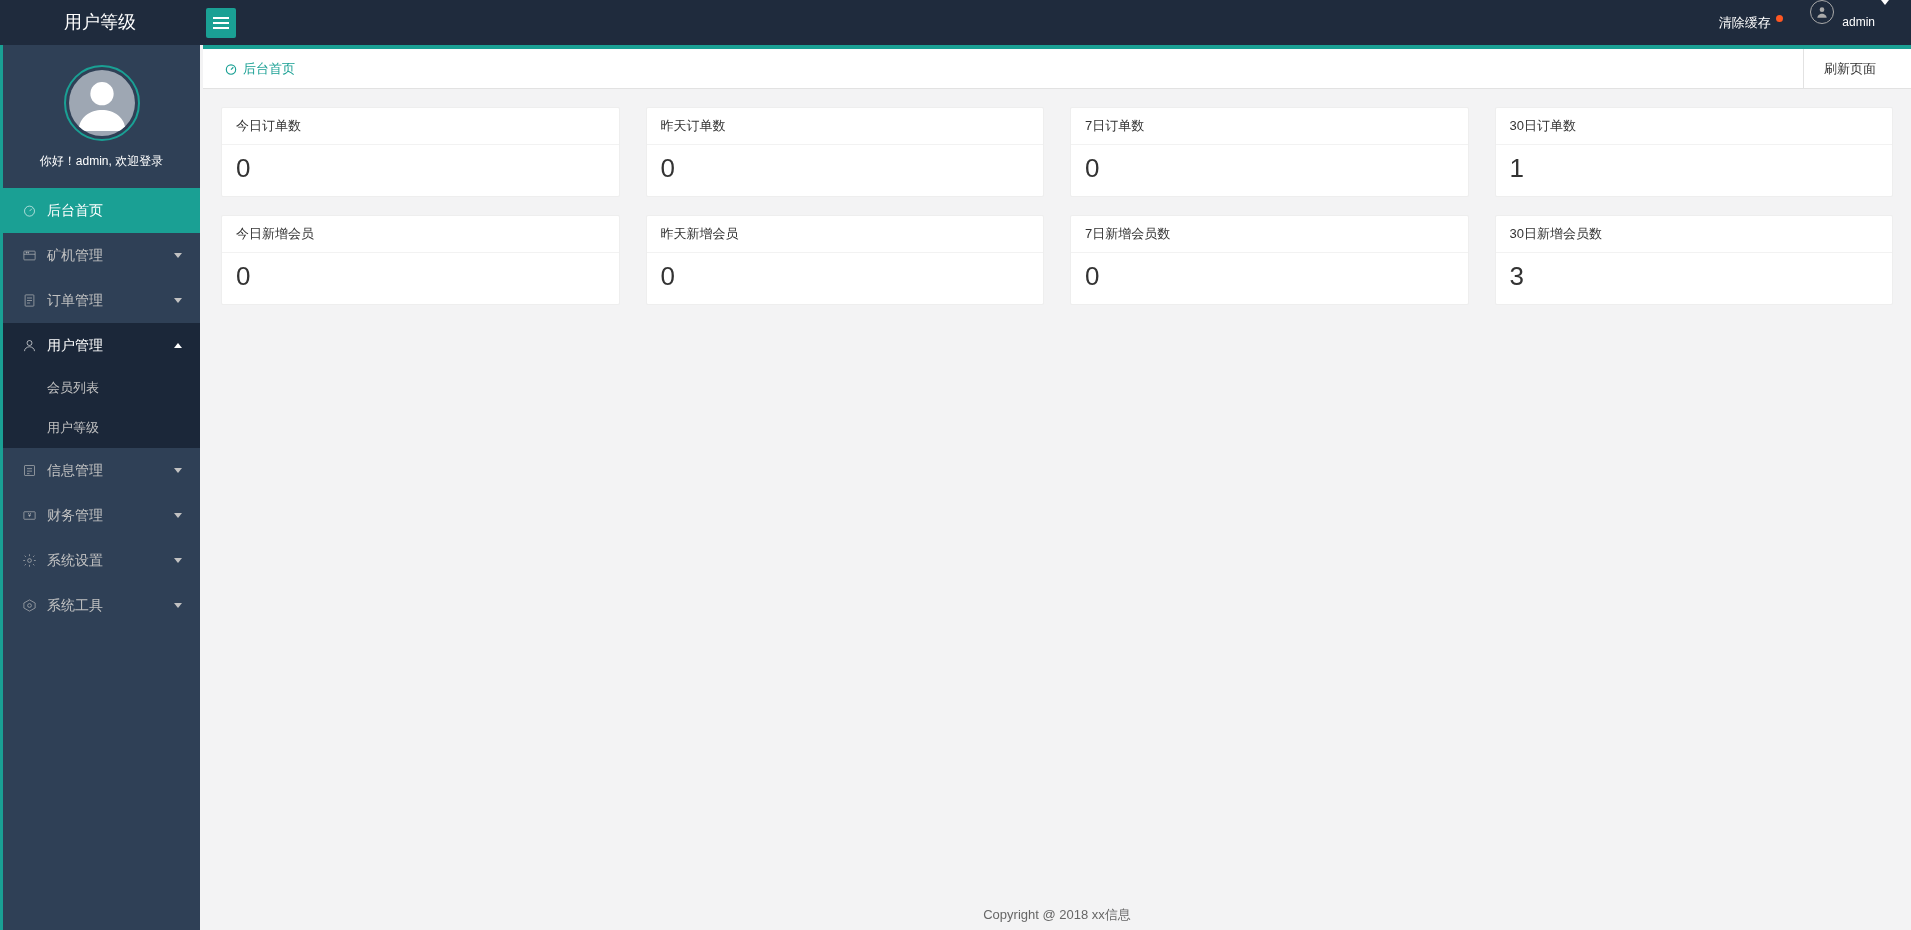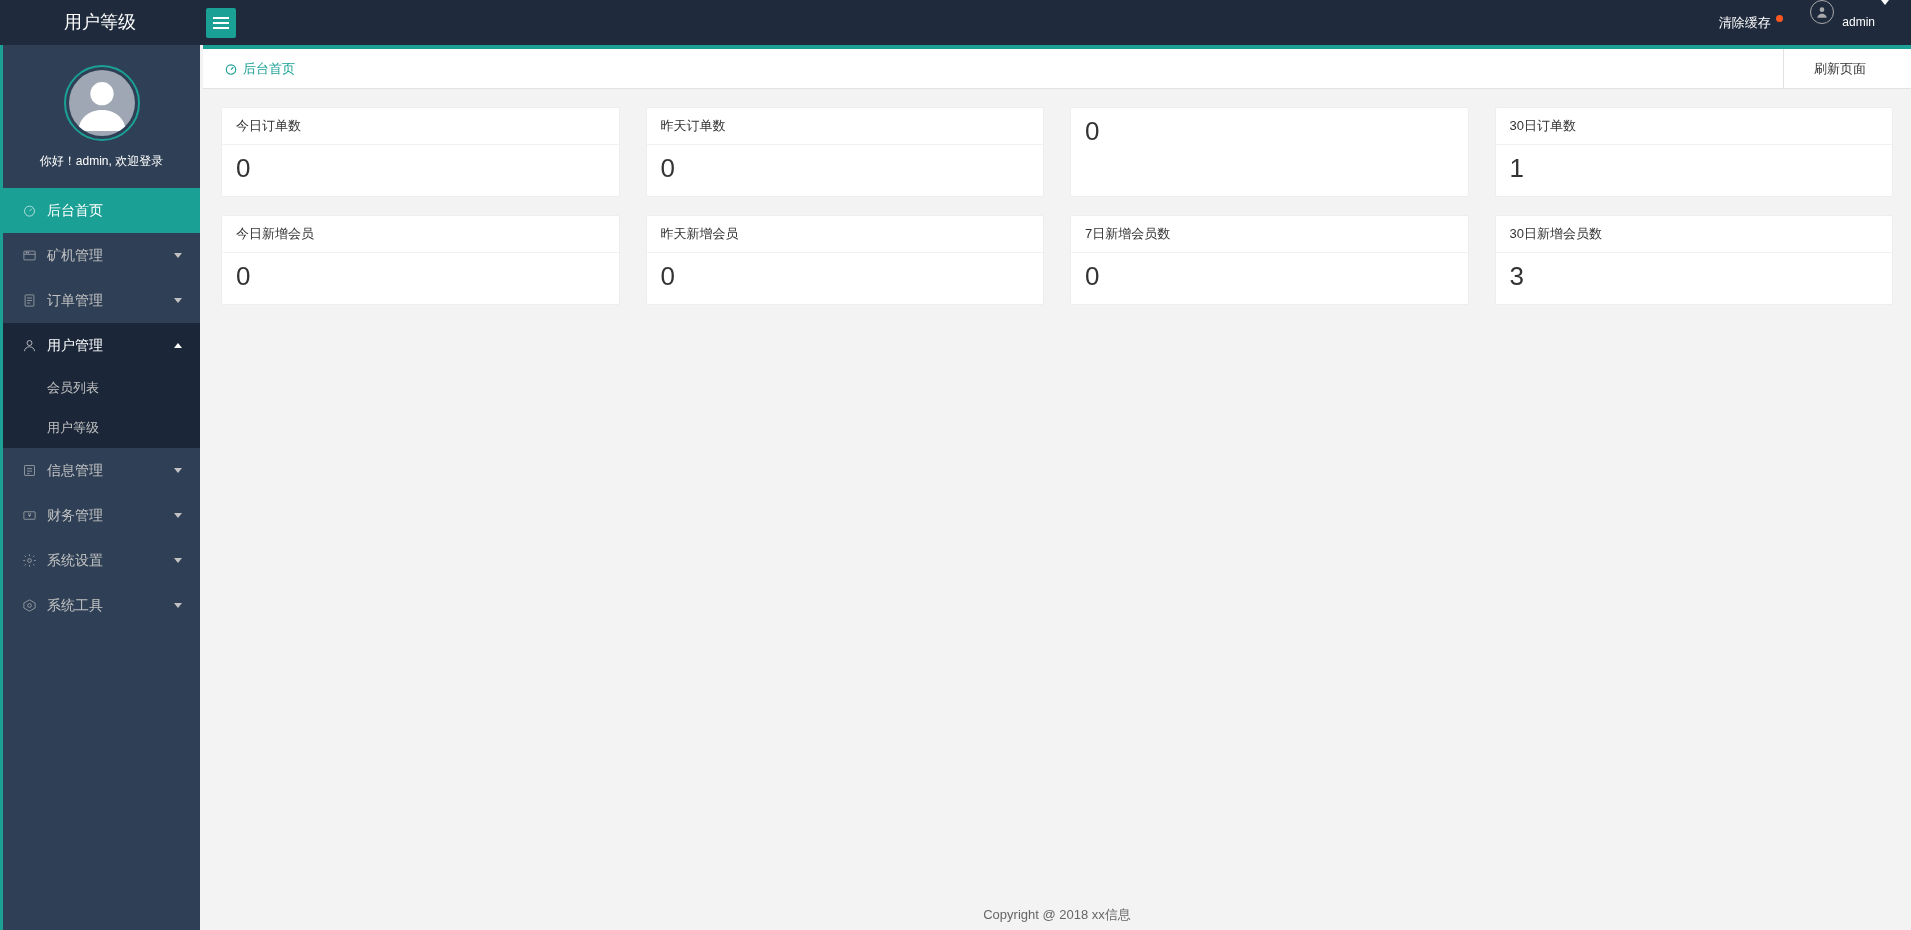--- a/index.html
+++ b/index.html
@@ -211,21 +211,21 @@
       align-items: center;
       padding: 0 6px;
       height: 40px;
       color: #1AA094;
       font-size: 13px;
       cursor: pointer;
     }
     .tab svg { width: 14px; height: 14px; margin-right: 5px; fill: none; stroke: #1AA094; stroke-width: 2; }
     .refresh-btn {
       margin-left: auto;
-      padding: 0 30px;
+      padding: 0 20px;
       height: 40px;
       line-height: 40px;
       border-left: 1px solid #e2e2e2;
       color: #333;
       font-size: 13px;
       cursor: pointer;
     }
     .content { padding: 18px; }
     .card-row {
       display: flex;
@@ -416,20 +416,21 @@
     <div class="card-row">
       <div class="stat-card">
         <div class="card-header">今日订单数</div>
         <div class="card-body">0</div>
       </div>
       <div class="stat-card">
         <div class="card-header">昨天订单数</div>
         <div class="card-body">0</div>
       </div>
       <div class="stat-card">
+        <div class="card-header">7日订单数</div>
         <div class="card-body">0</div>
       </div>
       <div class="stat-card">
         <div class="card-header">30日订单数</div>
         <div class="card-body">1</div>
       </div>
     </div>
 
     <div class="card-row">
       <div class="stat-card">

